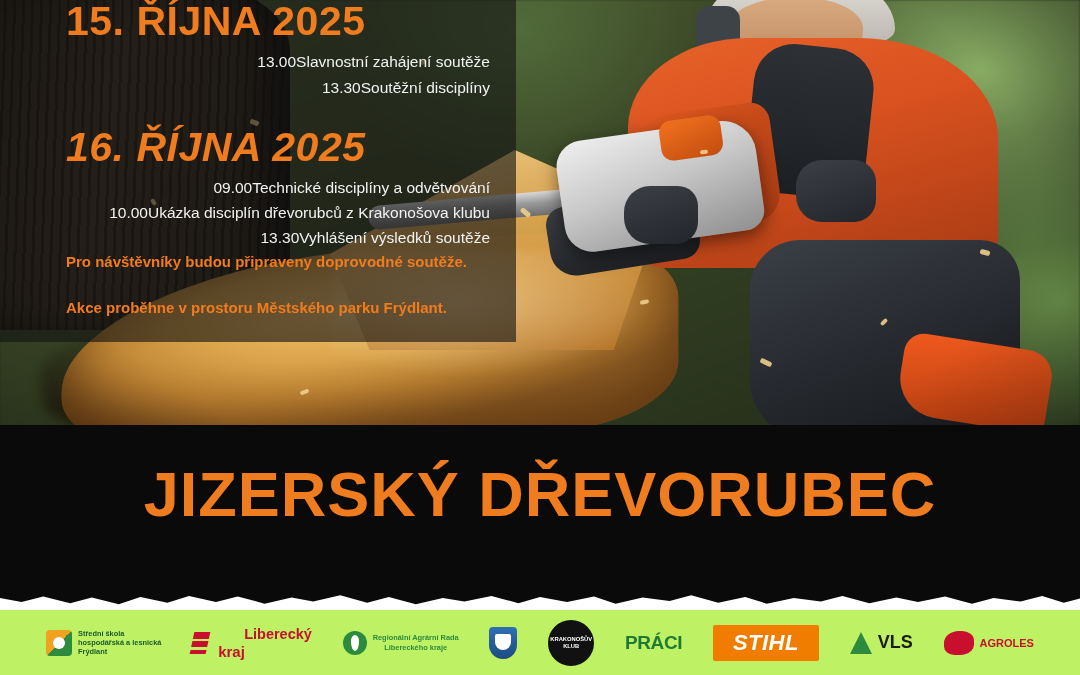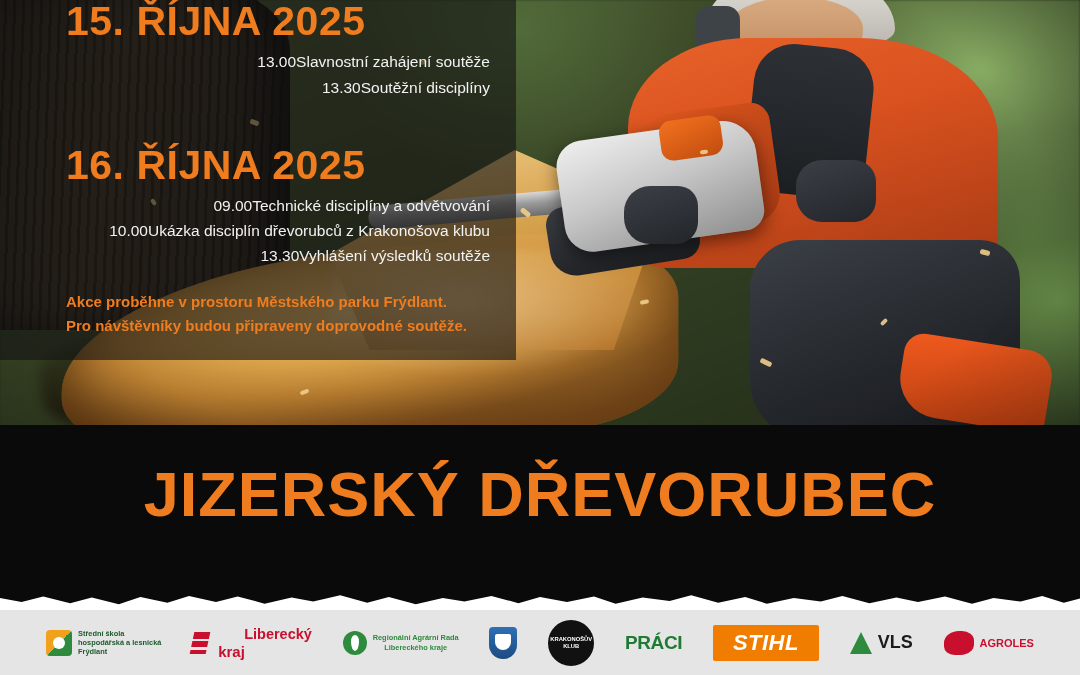--- a/index.html
+++ b/index.html
@@ -231,21 +231,22 @@
   .date-head {
     color: #ef7c1e;
     font-size: 41px;
     font-weight: bold;
     letter-spacing: 0.5px;
     line-height: 1.06;
     margin: 0 0 6px 0;
     white-space: nowrap;
   }
   .date-head.second {
-    margin-top: 44px;
+    margin-top: 26px;
+    font-style: italic;
   }
   .sched-line {
     font-size: 15.5px;
     line-height: 1.62;
     color: #f2f2f2;
     white-space: nowrap;
     text-align: right;
   }
   .sched-line .t {
     display: inline-block;
@@ -308,21 +309,21 @@
       94.5% 60%, 96.5% 38%, 98.5% 64%, 100% 48%, 100% 100%
     );
   }
 
   
   .sponsors {
     position: absolute;
     left: 0; top: 610px;
     width: 1080px;
     height: 65px;
-    background: #e5e5e5;
+    background: #bef264;
     display: flex;
     align-items: center;
     justify-content: space-between;
     padding: 0 46px;
     box-sizing: border-box;
   }
   .logo {
     display: flex;
     align-items: center;
     gap: 6px;
@@ -524,22 +525,22 @@
     <div class="sched-line">
       <span class="t">09.00</span><span>Technické disciplíny a odvětvování</span>
     </div>
     <div class="sched-line">
       <span class="t">10.00</span><span>Ukázka disciplín dřevorubců z Krakonošova klubu</span>
     </div>
     <div class="sched-line">
       <span class="t">13.30</span><span>Vyhlášení výsledků soutěže</span>
     </div>
 
+    <div class="note">Pro návštěvníky budou připraveny doprovodné soutěže.</div>
     <div class="note note-first">Akce proběhne v prostoru Městského parku Frýdlant.</div>
-    <div class="note">Pro návštěvníky budou připraveny doprovodné soutěže.</div>
   </div>
 
   <div class="band">
     <div class="main-title">JIZERSKÝ DŘEVORUBEC</div>
     <div class="torn"></div>
   </div>
 
   <div class="sponsors">
 
     <div class="logo">

